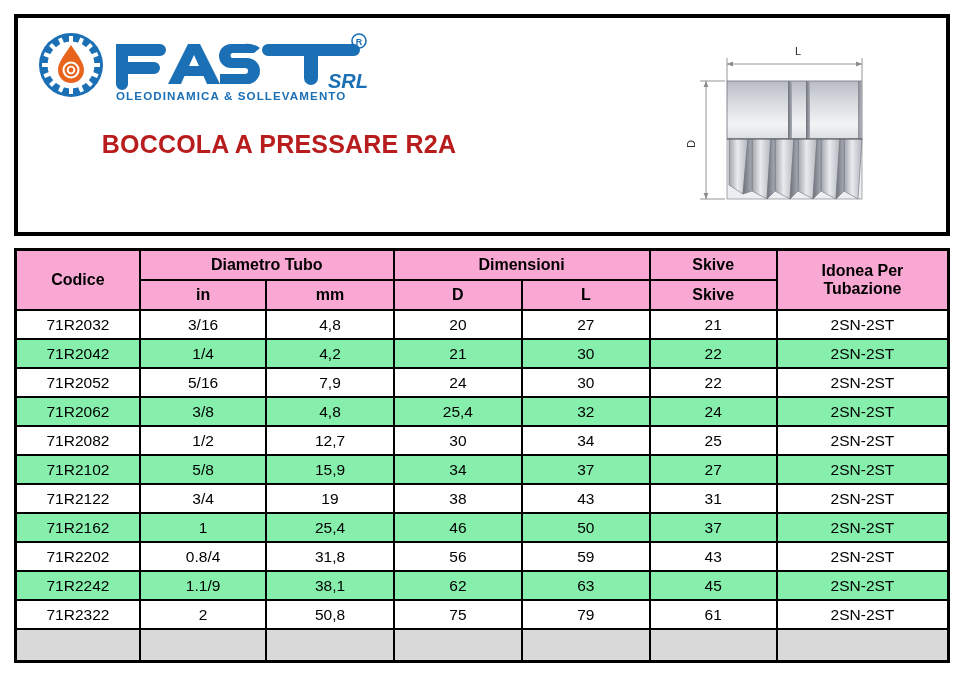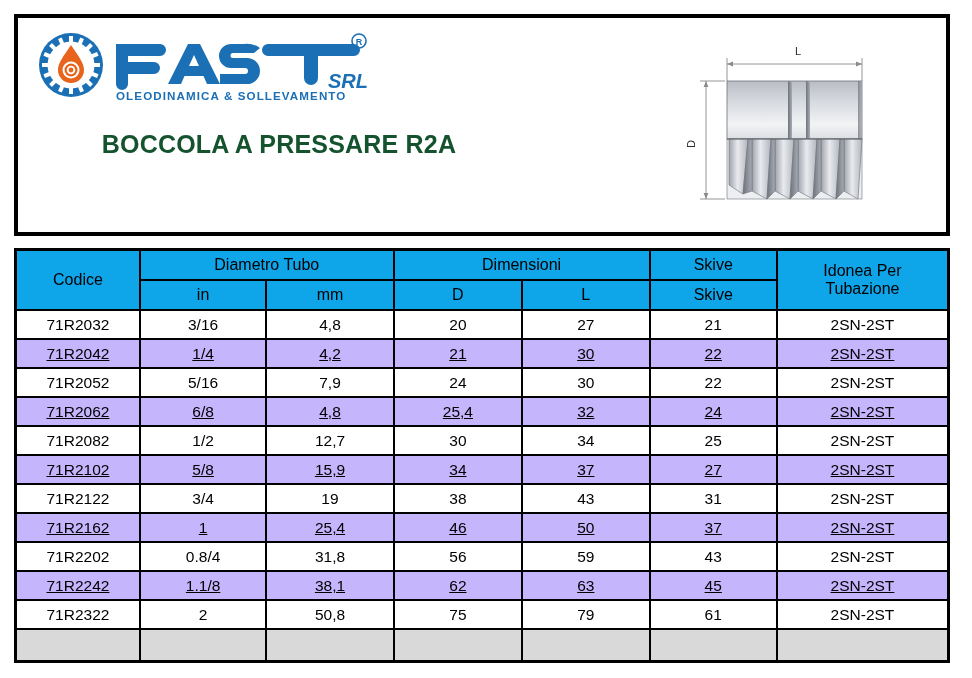--- a/index.html
+++ b/index.html
@@ -50,21 +50,21 @@
   
   .title-block {
     position: absolute;
     left: 26px; top: 110px;
     width: 470px;
     text-align: center;
   }
   .title-line {
     font-size: 25px;
     font-weight: bold;
-    color: #14532d;
+    color: #b91c1c;
     letter-spacing: 0.2px;
     line-height: 1.32;
     white-space: nowrap;
   }
 
   
   .drawing {
     position: absolute;
     left: 662px; top: 18px;
     width: 220px; height: 190px;
@@ -85,36 +85,35 @@
   table.spec th, table.spec td {
     border: 2px solid #000000;
     text-align: center;
     vertical-align: middle;
     color: #000000;
     font-size: 15.5px;
     padding: 0;
     line-height: 1.15;
   }
   table.spec thead th {
-    background: #0ea5e9;
-    font-weight: normal;
+    background: #f9a8d4;
+    font-weight: bold;
     font-size: 16px;
     height: 28px;
   }
   table.spec thead th.tall {
     height: 58px;
   }
   table.spec tbody td {
     height: 27px;
     background: #ffffff;
     font-weight: normal;
   }
   table.spec tbody tr.alt td {
-    background: #c4b5fd;
-    text-decoration: underline;
+    background: #86efac;
   }
   table.spec tbody tr.blank td {
     background: #D9D9D9;
     height: 30px;
   }
   .two-line { line-height: 1.28; }
 </style>
 </head>
 <body>
 
@@ -303,21 +302,21 @@
             <td>71R2052</td>
             <td>5/16</td>
             <td>7,9</td>
             <td>24</td>
             <td>30</td>
             <td>22</td>
             <td>2SN-2ST</td>
           </tr>
           <tr class="alt">
             <td>71R2062</td>
-            <td>6/8</td>
+            <td>3/8</td>
             <td>4,8</td>
             <td>25,4</td>
             <td>32</td>
             <td>24</td>
             <td>2SN-2ST</td>
           </tr>
           <tr>
             <td>71R2082</td>
             <td>1/2</td>
             <td>12,7</td>
@@ -357,21 +356,21 @@
             <td>71R2202</td>
             <td>0.8/4</td>
             <td>31,8</td>
             <td>56</td>
             <td>59</td>
             <td>43</td>
             <td>2SN-2ST</td>
           </tr>
           <tr class="alt">
             <td>71R2242</td>
-            <td>1.1/8</td>
+            <td>1.1/9</td>
             <td>38,1</td>
             <td>62</td>
             <td>63</td>
             <td>45</td>
             <td>2SN-2ST</td>
           </tr>
           <tr>
             <td>71R2322</td>
             <td>2</td>
             <td>50,8</td>

